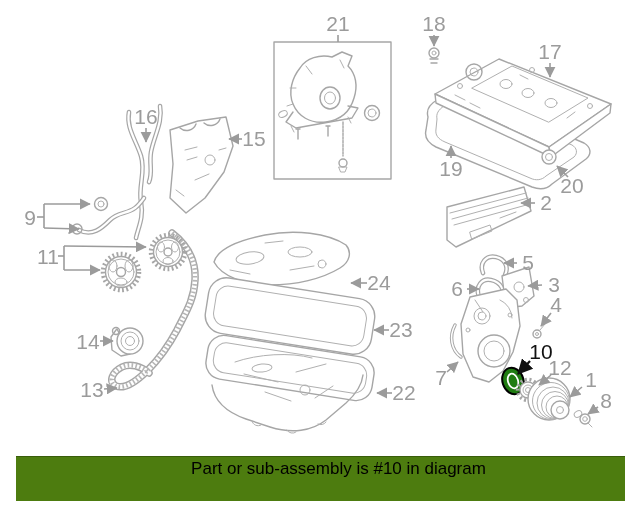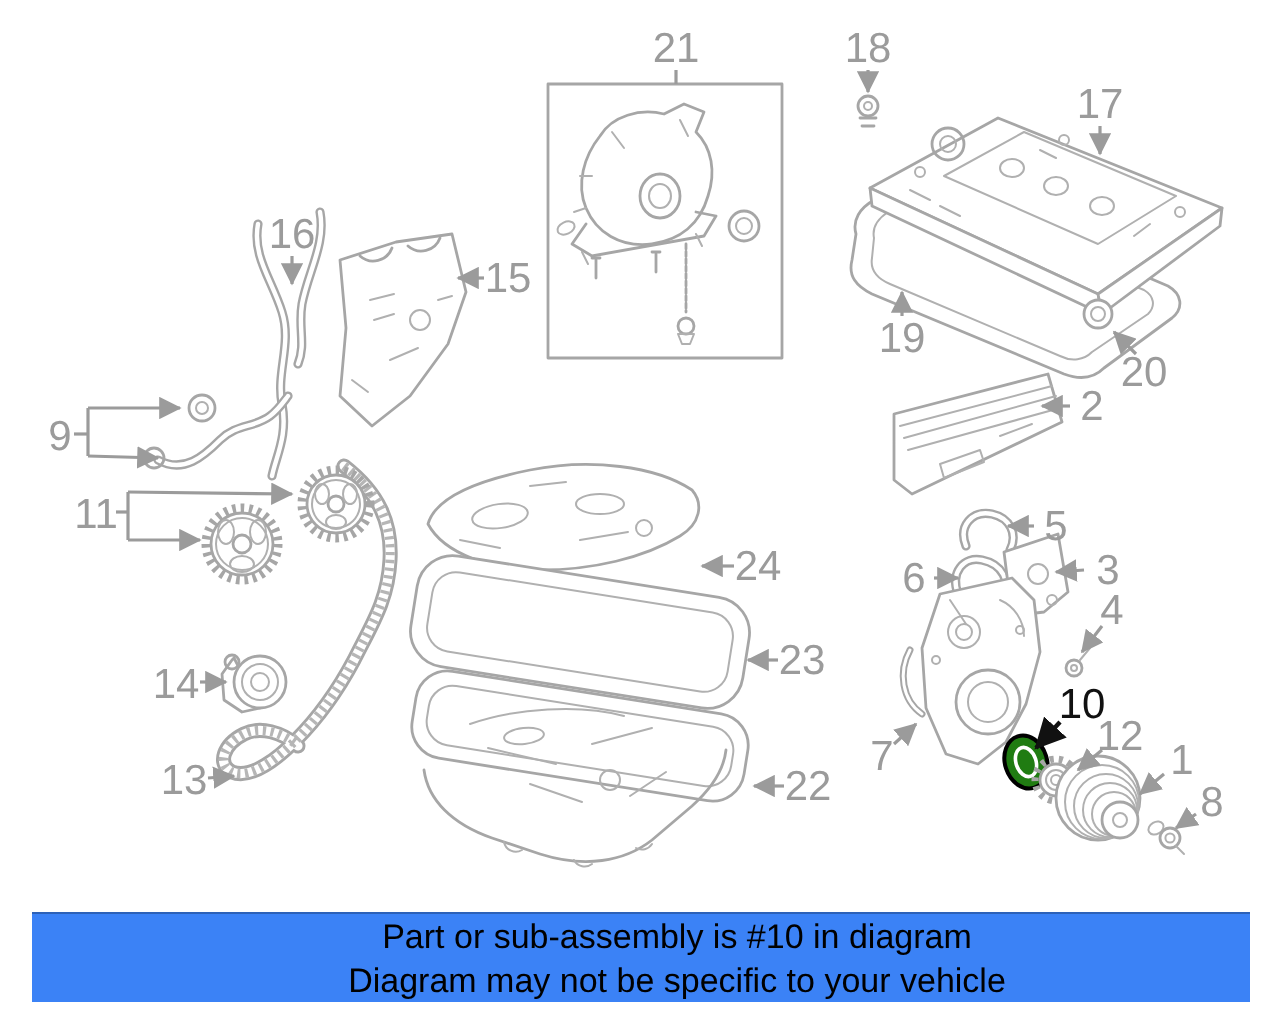--- a/index.html
+++ b/index.html
@@ -343,17 +343,16 @@
           <polyline points="582,387 570,397" fill="none" stroke="#9b9b9b" stroke-width="1.6" marker-end="url(#ah-g)"></polyline>
           <text x="591" y="387" class="callout-num" fill="#9b9b9b">1</text>
         </g>
         <g>
           <polyline points="598,407 588,414" fill="none" stroke="#9b9b9b" stroke-width="1.6" marker-end="url(#ah-g)"></polyline>
           <text x="606" y="408" class="callout-num" fill="#9b9b9b">8</text>
         </g>
       </g>
   </svg>
 
-  <div class="banner" style="background: #3b82f6; color: rgb(0, 0, 0); padding-left: 36px;">
+  <div class="banner" style="background: #4d7c0f; color: rgb(0, 0, 0); padding-left: 36px;">
     <div>Part or sub-assembly is #10 in diagram</div>
-    <div>Diagram may not be specific to your vehicle</div>
   </div>
 </div>
 
 </body></html>

